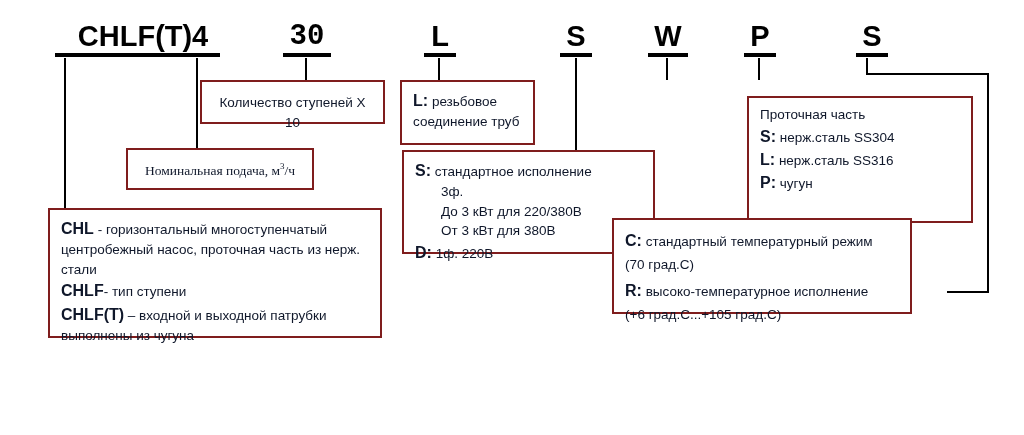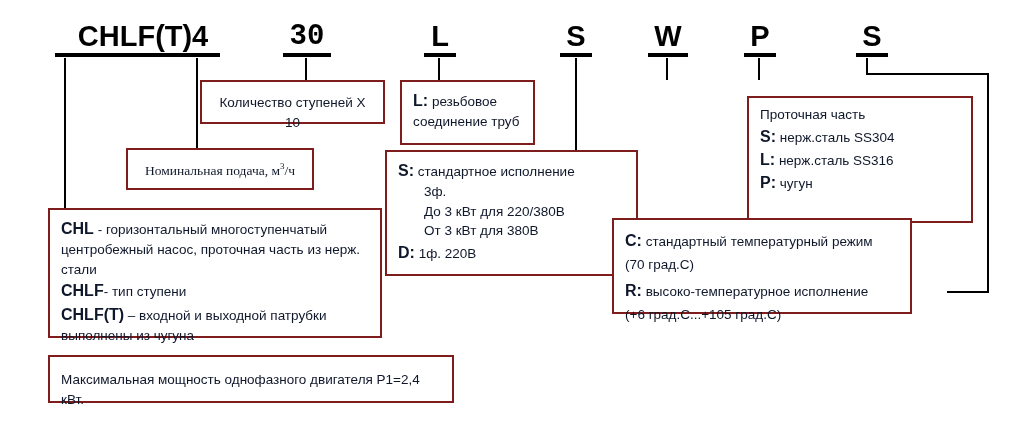--- a/index.html
+++ b/index.html
@@ -96,21 +96,21 @@
   </div>
 
   <div class="box" style="left:400px;top:80px;width:135px;height:65px;">
     <div class="pad">
       <span class="big">L:</span>
       <span>резьбовое</span><br>
       <span>соединение труб</span>
     </div>
   </div>
 
-  <div class="box" style="left:385px;top:150px;width:253px;height:126px;">
+  <div class="box" style="left:402px;top:150px;width:253px;height:104px;">
     <div class="pad">
       <span class="big">S:</span>
       <span>стандартное исполнение</span>
       <span class="ind">3ф.</span>
       <span class="ind">До 3 кВт для 220/380В</span>
       <span class="ind">От 3 кВт для 380В</span>
       <span class="big">D:</span>
       <span>1ф. 220В</span>
     </div>
   </div>
@@ -143,17 +143,14 @@
     <div class="pad" style="line-height:1.7;">
       <span class="big">C:</span>
       <span>стандартный температурный режим</span><br>
       <span>(70 град.С)</span><br>
       <span class="big">R:</span>
       <span>высоко-температурное исполнение</span><br>
       <span>(+6 град.С...+105 град.С)</span>
     </div>
   </div>
 
-  <div class="box" style="left:48px;top:355px;width:406px;height:48px;">
-    <div class="pad" style="padding-top:13px;">Максимальная мощность однофазного двигателя P1=2,4 кВт.</div>
-  </div>
 
 </div>
 
 </body></html>

